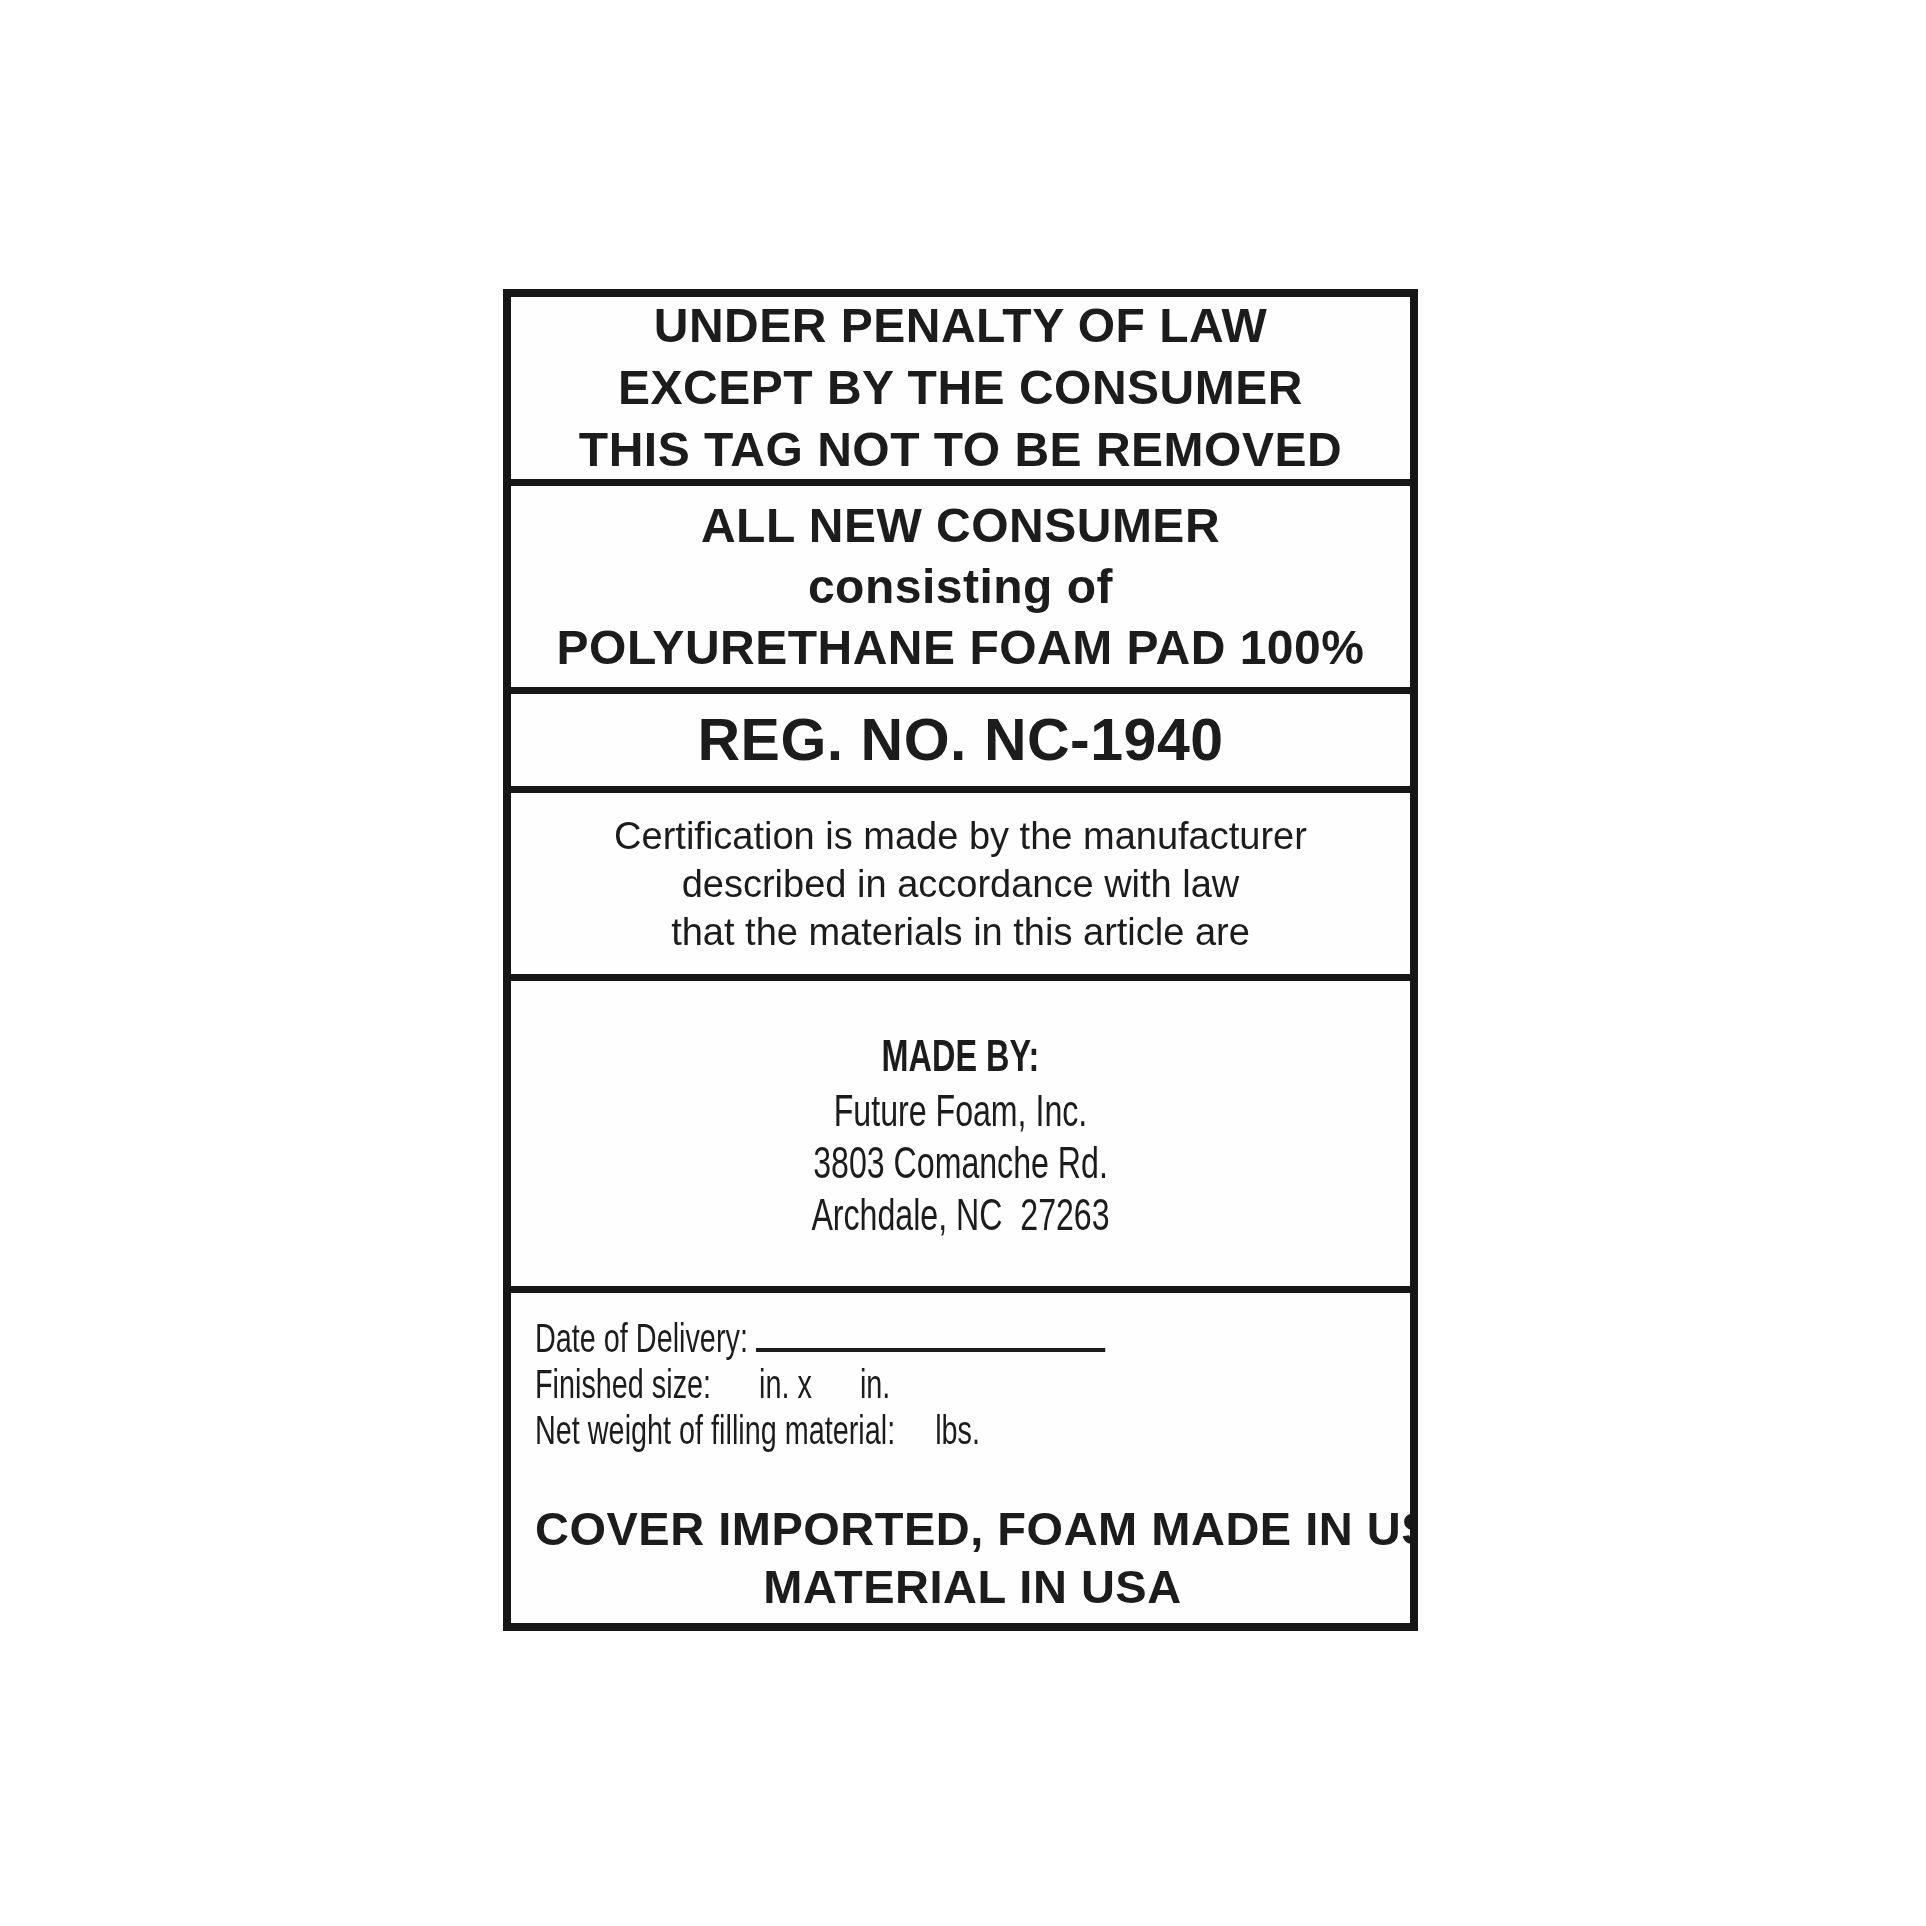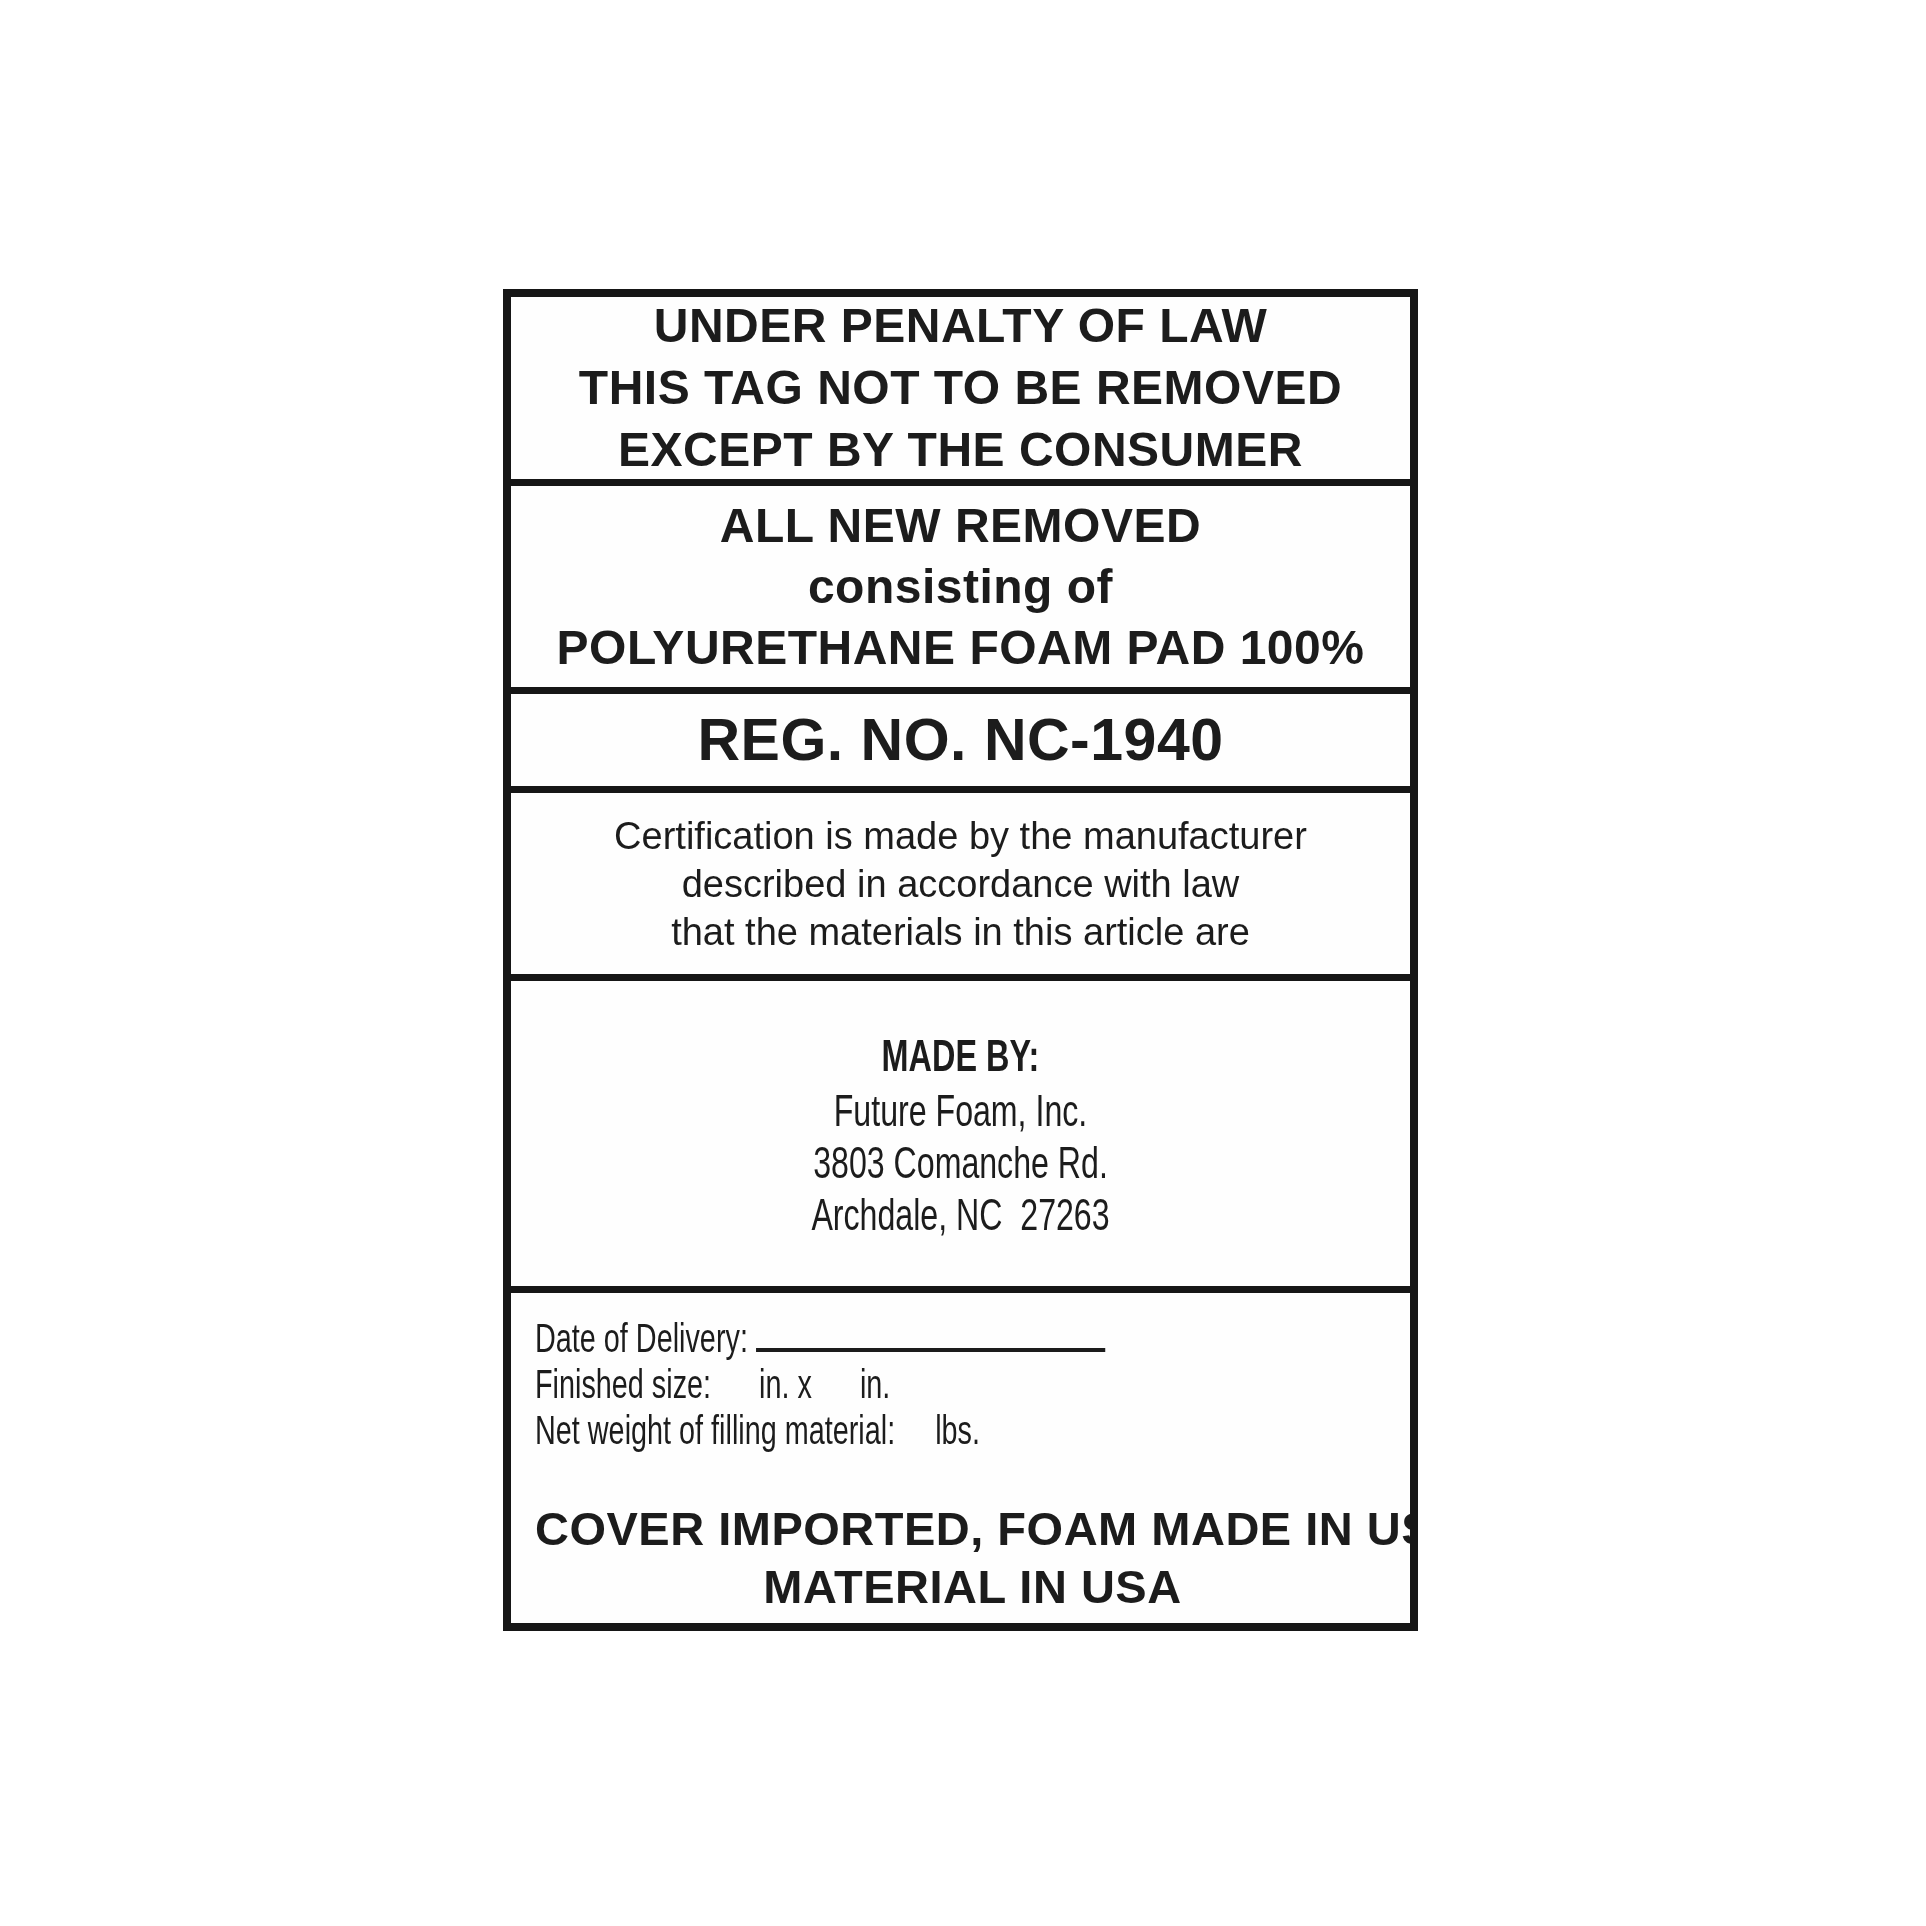--- a/index.html
+++ b/index.html
@@ -96,26 +96,26 @@
     line-height: 58px;
   }
 </style>
 </head>
 <body>
 
 <div class="law-tag">
 
   <div class="section first sec-penalty v-center">
     <div class="heading-line">UNDER PENALTY OF LAW</div>
+    <div class="heading-line">EXCEPT BY THE CONSUMER</div>
     <div class="heading-line">THIS TAG NOT TO BE REMOVED</div>
-    <div class="heading-line">EXCEPT BY THE CONSUMER</div>
   </div>
 
   <div class="section sec-material v-center">
-    <div class="heading-line">ALL NEW REMOVED</div>
+    <div class="heading-line">ALL NEW CONSUMER</div>
     <div class="heading-line">consisting of</div>
     <div class="heading-line">POLYURETHANE FOAM PAD 100%</div>
   </div>
 
   <div class="section sec-reg v-center">
     <div class="heading-line">REG. NO. NC-1940</div>
   </div>
 
   <div class="section sec-cert v-center">
     <div class="cert-line">Certification is made by the manufacturer</div>

